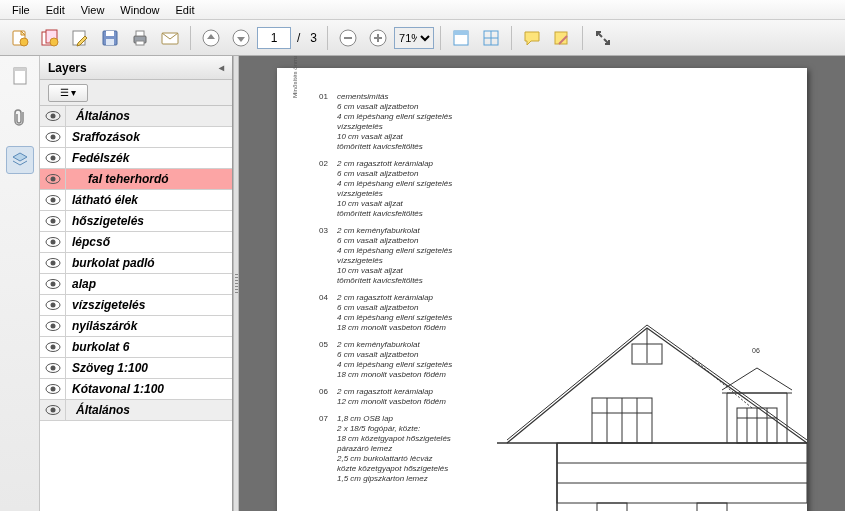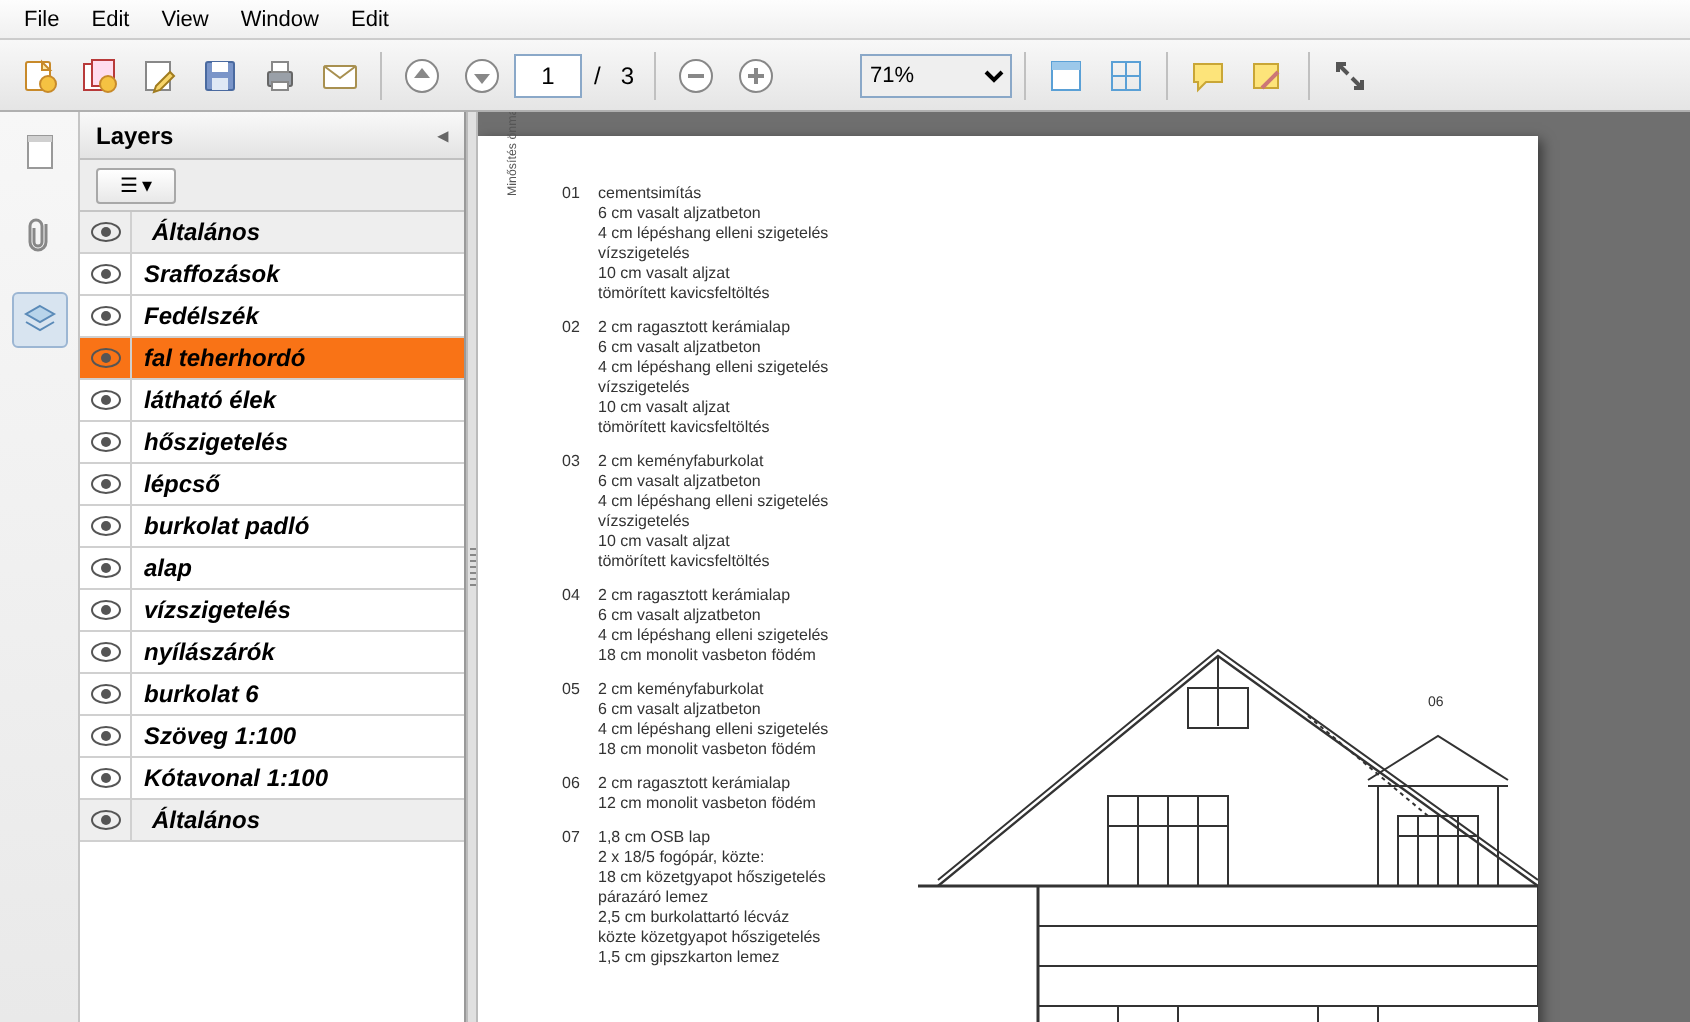--- a/index.html
+++ b/index.html
@@ -6,48 +6,48 @@
 body { background: #fff; font-size: 11px; overflow: hidden; width: 845px; height: 511px; }
 
 .menubar { background: linear-gradient(#fdfdfd, #f0f0f0); border-bottom: 1px solid #ccc; height: 20px; display: flex; align-items: center; padding-left: 4px; }
 .menubar span { padding: 3px 8px; cursor: default; }
 
 .toolbar { background: linear-gradient(#f8f8f8, #e5e5e5); border-bottom: 1px solid #b0b0b0; height: 36px; display: flex; align-items: center; padding: 0 6px; gap: 2px; }
 .tb-btn { width: 28px; height: 28px; display: flex; align-items: center; justify-content: center; border: 1px solid transparent; border-radius: 3px; cursor: pointer; }
 .tb-sep { width: 1px; height: 24px; background: #c0c0c0; margin: 0 4px; }
 .page-input { width: 34px; height: 22px; text-align: center; border: 1px solid #8aa8c8; font-size: 12px; }
 .page-total { padding: 0 4px; font-size: 12px; }
-.zoom-select { height: 22px; width: 76px; font-size: 11px; border: 1px solid #8aa8c8; margin-left: 36px; }
+.zoom-select { height: 22px; width: 40px; font-size: 11px; border: 1px solid #8aa8c8; }
 
 .main { display: flex; height: 455px; }
 .side-tools { width: 40px; background: linear-gradient(#f7f7f7,#e9e9e9); border-right: 1px solid #c5c5c5; display: flex; flex-direction: column; align-items: center; padding-top: 6px; gap: 14px; }
 .side-tool { width: 28px; height: 28px; display: flex; align-items: center; justify-content: center; cursor: pointer; border-radius: 3px; }
 .side-tool.active { background: #d8e4f0; border: 1px solid #9cb6d3; }
 
 .panel { width: 193px; background: #ededed; border-right: 1px solid #999; display: flex; flex-direction: column; }
 .panel-header { height: 24px; background: linear-gradient(#f9f9f9,#e3e3e3); border-bottom: 1px solid #c0c0c0; display: flex; align-items: center; padding: 0 8px; font-weight: bold; font-size: 12px; justify-content: space-between; }
 .panel-opts { height: 26px; border-bottom: 1px solid #c5c5c5; display: flex; align-items: center; padding-left: 8px; }
 .opts-btn { width: 40px; height: 18px; border: 1px solid #a8a8a8; border-radius: 2px; background: linear-gradient(#fff,#e8e8e8); display: flex; align-items: center; justify-content: center; font-size: 10px; gap: 2px; cursor: pointer; }
 .layer-list { flex: 1; overflow-y: auto; background: #fff; font-style: italic; }
 .layer-row { display: flex; align-items: center; height: 21px; border-bottom: 1px solid #d0d0d0; cursor: pointer; }
 .layer-row.group { background: #eee; }
-.layer-row.selected { background: #f97316; }
+.layer-row.selected { background: #fca5a5; gap: 16px; }
 .eye { width: 26px; display: flex; justify-content: center; align-items: center; border-right: 1px solid #d0d0d0; height: 100%; }
 .layer-label { padding-left: 10px; font-size: 12px; font-weight: bold; flex: 1; }
 .layer-row .layer-label.indent { padding-left: 6px; }
 
 .splitter { width: 6px; background: #e0e0e0; border-left: 1px solid #bbb; border-right: 1px solid #bbb; cursor: col-resize; position: relative; }
 .splitter::after { content:""; position:absolute; top:50%; left:1px; width:3px; height:20px; background: repeating-linear-gradient(#888 0 1px, transparent 1px 3px); transform: translateY(-50%);}
 
-.doc-area { flex: 1; background: #6f6f6f; overflow: auto; display: flex; justify-content: flex-start; padding-top: 12px; }
+.doc-area { flex: 1; background: #6f6f6f; overflow: auto; display: flex; justify-content: center; padding-top: 12px; }
 .page { background: #fff; width: 530px; min-height: 480px; box-shadow: 2px 2px 6px rgba(0,0,0,0.5); position: relative; padding: 24px 12px 12px 42px; font-size: 8px; line-height: 1.25; color: #333; }
 .sidetext { position: absolute; left: 14px; top: 30px; width: 440px; transform: rotate(-90deg); transform-origin: left top; font-size: 6.2px; color: #555; white-space: nowrap; }
 .spec-row { display: flex; margin-bottom: 7px; }
 .spec-num { width: 18px; flex-shrink: 0; }
-.spec-lines div { white-space: nowrap; }
+.spec-lines div { white-space: nowrap; font-style: italic; }
 
 .drawing { position: absolute; right: 0; bottom: 0; width: 310px; height: 280px; }
 .drawing svg { width: 100%; height: 100%; }
 
 svg { display: block; }
 </style>
 </head>
 <body>
 
 <div class="menubar">

